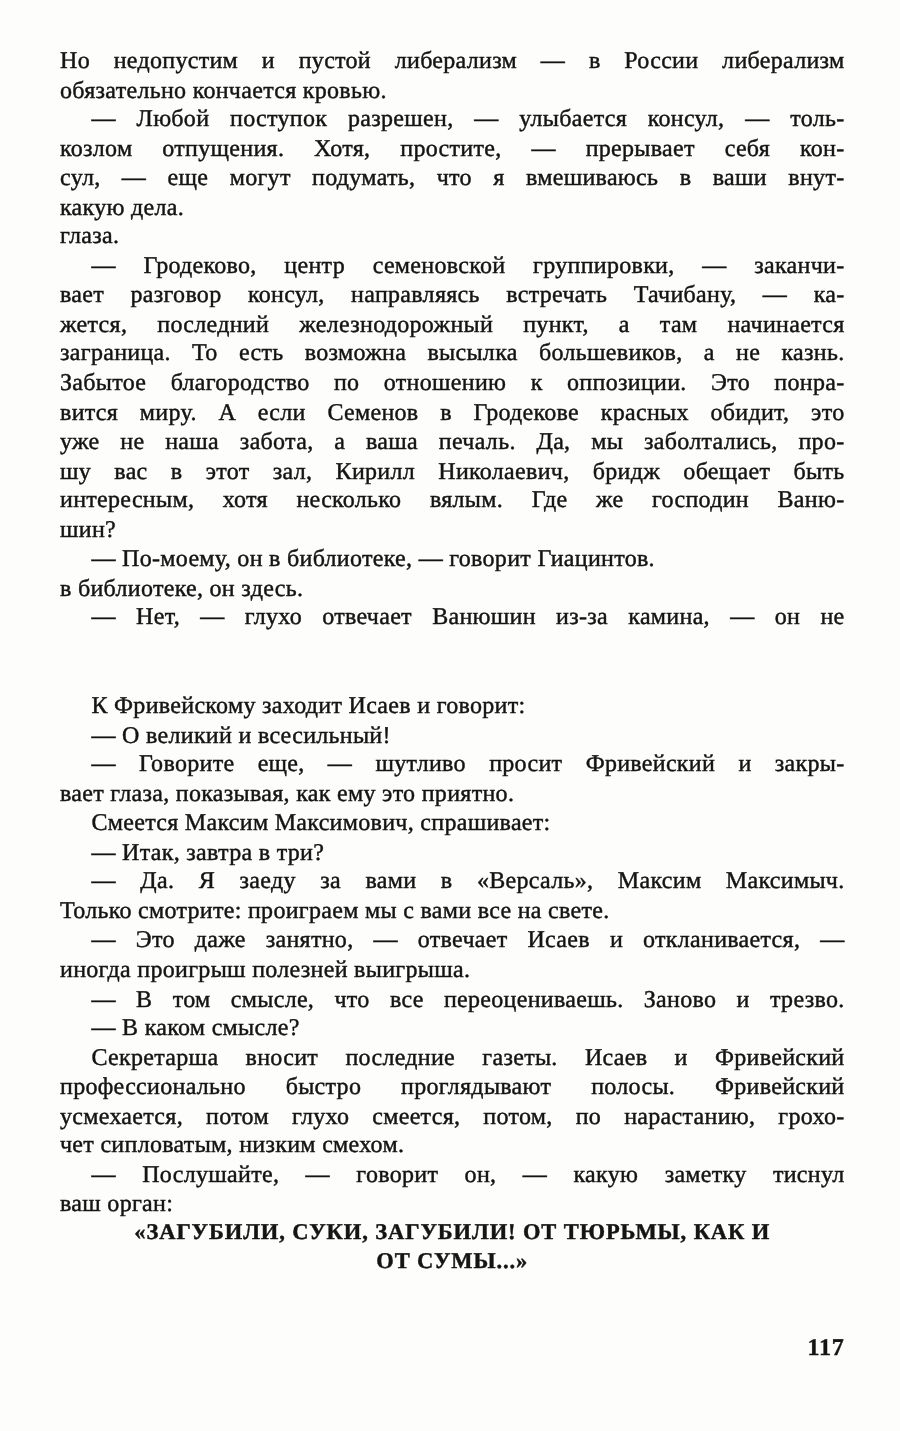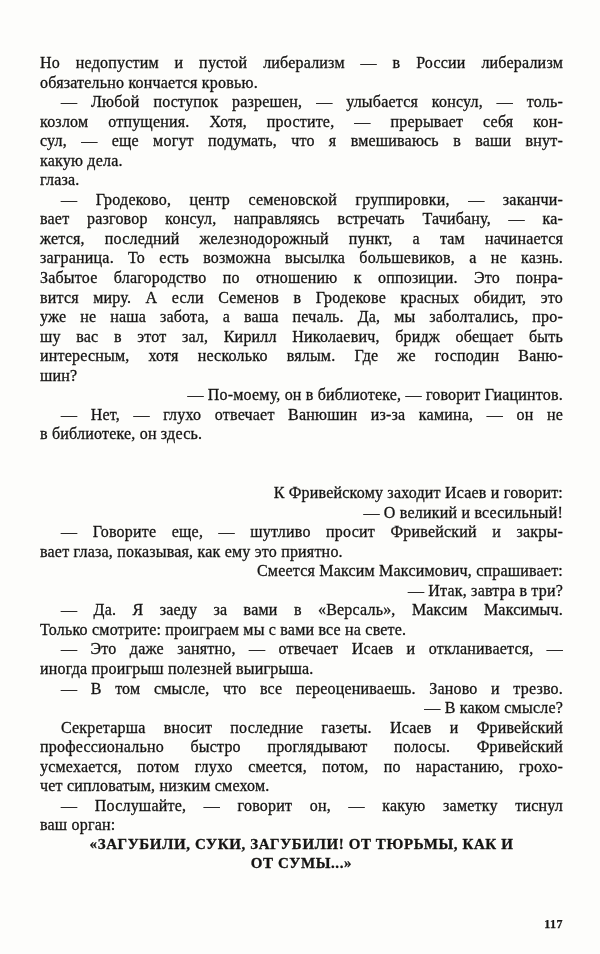--- a/index.html
+++ b/index.html
@@ -17,49 +17,47 @@
     color: #151413;
   }
   .text-block {
     position: absolute;
     left: 40px;
     top: 31px;
     width: 523px;
     font-size: 16px;
     line-height: 19.55px;
     letter-spacing: 0.2px;
-    margin-top: 22px;
     -webkit-text-stroke: 0.3px currentColor;
   }
   .line {
     text-align: left;
     min-height: 19.55px;
   }
   .line.just {
     text-align: justify;
     text-align-last: justify;
   }
   .line.indent {
     text-indent: 21px;
-    text-align: right;
   }
   .line.center {
     text-align: center;
     text-align-last: center;
   }
   .line.bold {
     font-weight: 700;
     font-size: 15px;
     letter-spacing: 0.6px;
   }
   .page-number {
     position: absolute;
-    top: 917px;
+    top: 890px;
     right: 37px;
-    font-size: 12px;
+    font-size: 16px;
     font-weight: 700;
     letter-spacing: 0.5px;
     -webkit-text-stroke: 0.25px currentColor;
   }
 </style>
 </head>
 <body>
 
 <div class="page">
   <div class="text-block">
@@ -74,22 +72,22 @@
       <div class="line just">вает разговор консул, направляясь встречать Тачибану, — ка-</div>
       <div class="line just">жется, последний железнодорожный пункт, а там начинается</div>
       <div class="line just">заграница. То есть возможна высылка большевиков, а не казнь.</div>
       <div class="line just">Забытое благородство по отношению к оппозиции. Это понра-</div>
       <div class="line just">вится миру. А если Семенов в Гродекове красных обидит, это</div>
       <div class="line just">уже не наша забота, а ваша печаль. Да, мы заболтались, про-</div>
       <div class="line just">шу вас в этот зал, Кирилл Николаевич, бридж обещает быть</div>
       <div class="line just">интересным, хотя несколько вялым. Где же господин Ваню-</div>
       <div class="line">шин?</div>
       <div class="line indent">— По-моему, он в библиотеке, — говорит Гиацинтов.</div>
+      <div class="line">в библиотеке, он здесь.</div>
       <div class="line indent just">— Нет, — глухо отвечает Ванюшин из-за камина, — он не</div>
-      <div class="line">в библиотеке, он здесь.</div>
       <div class="line indent" style="margin-top: 39.1px;">К Фривейскому заходит Исаев и говорит:</div>
       <div class="line indent">— О великий и всесильный!</div>
       <div class="line indent just">— Говорите еще, — шутливо просит Фривейский и закры-</div>
       <div class="line">вает глаза, показывая, как ему это приятно.</div>
       <div class="line indent">Смеется Максим Максимович, спрашивает:</div>
       <div class="line indent">— Итак, завтра в три?</div>
       <div class="line indent just">— Да. Я заеду за вами в «Версаль», Максим Максимыч.</div>
       <div class="line">Только смотрите: проиграем мы с вами все на свете.</div>
       <div class="line indent just">— Это даже занятно, — отвечает Исаев и откланивается, —</div>
       <div class="line">иногда проигрыш полезней выигрыша.</div>

